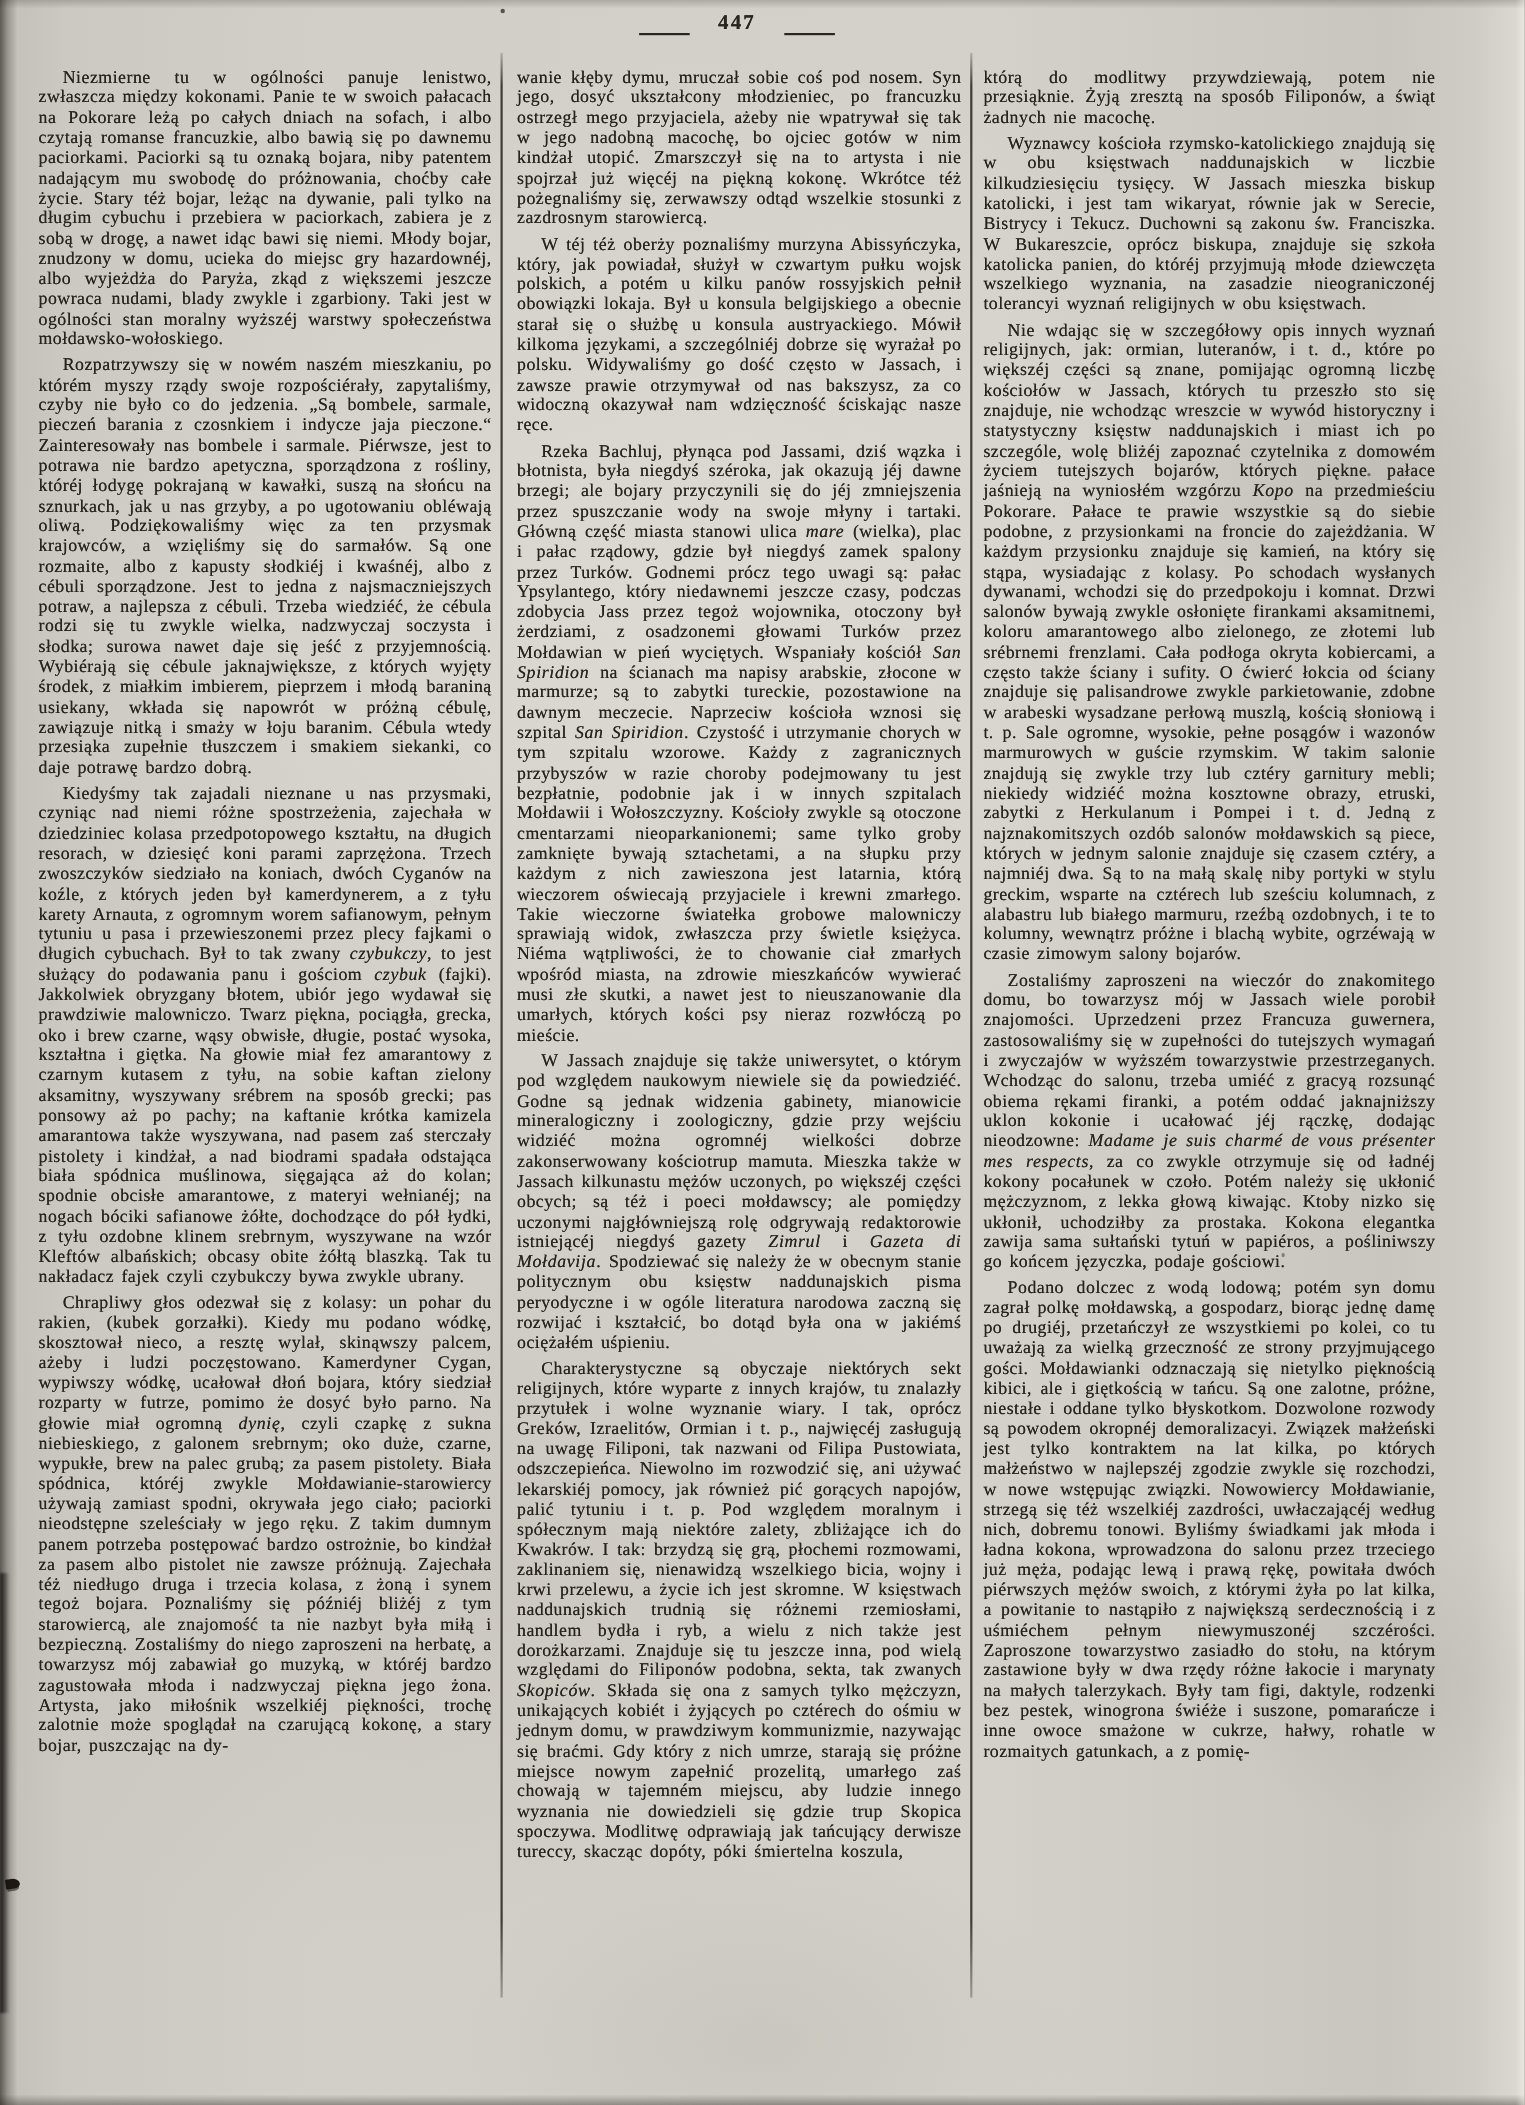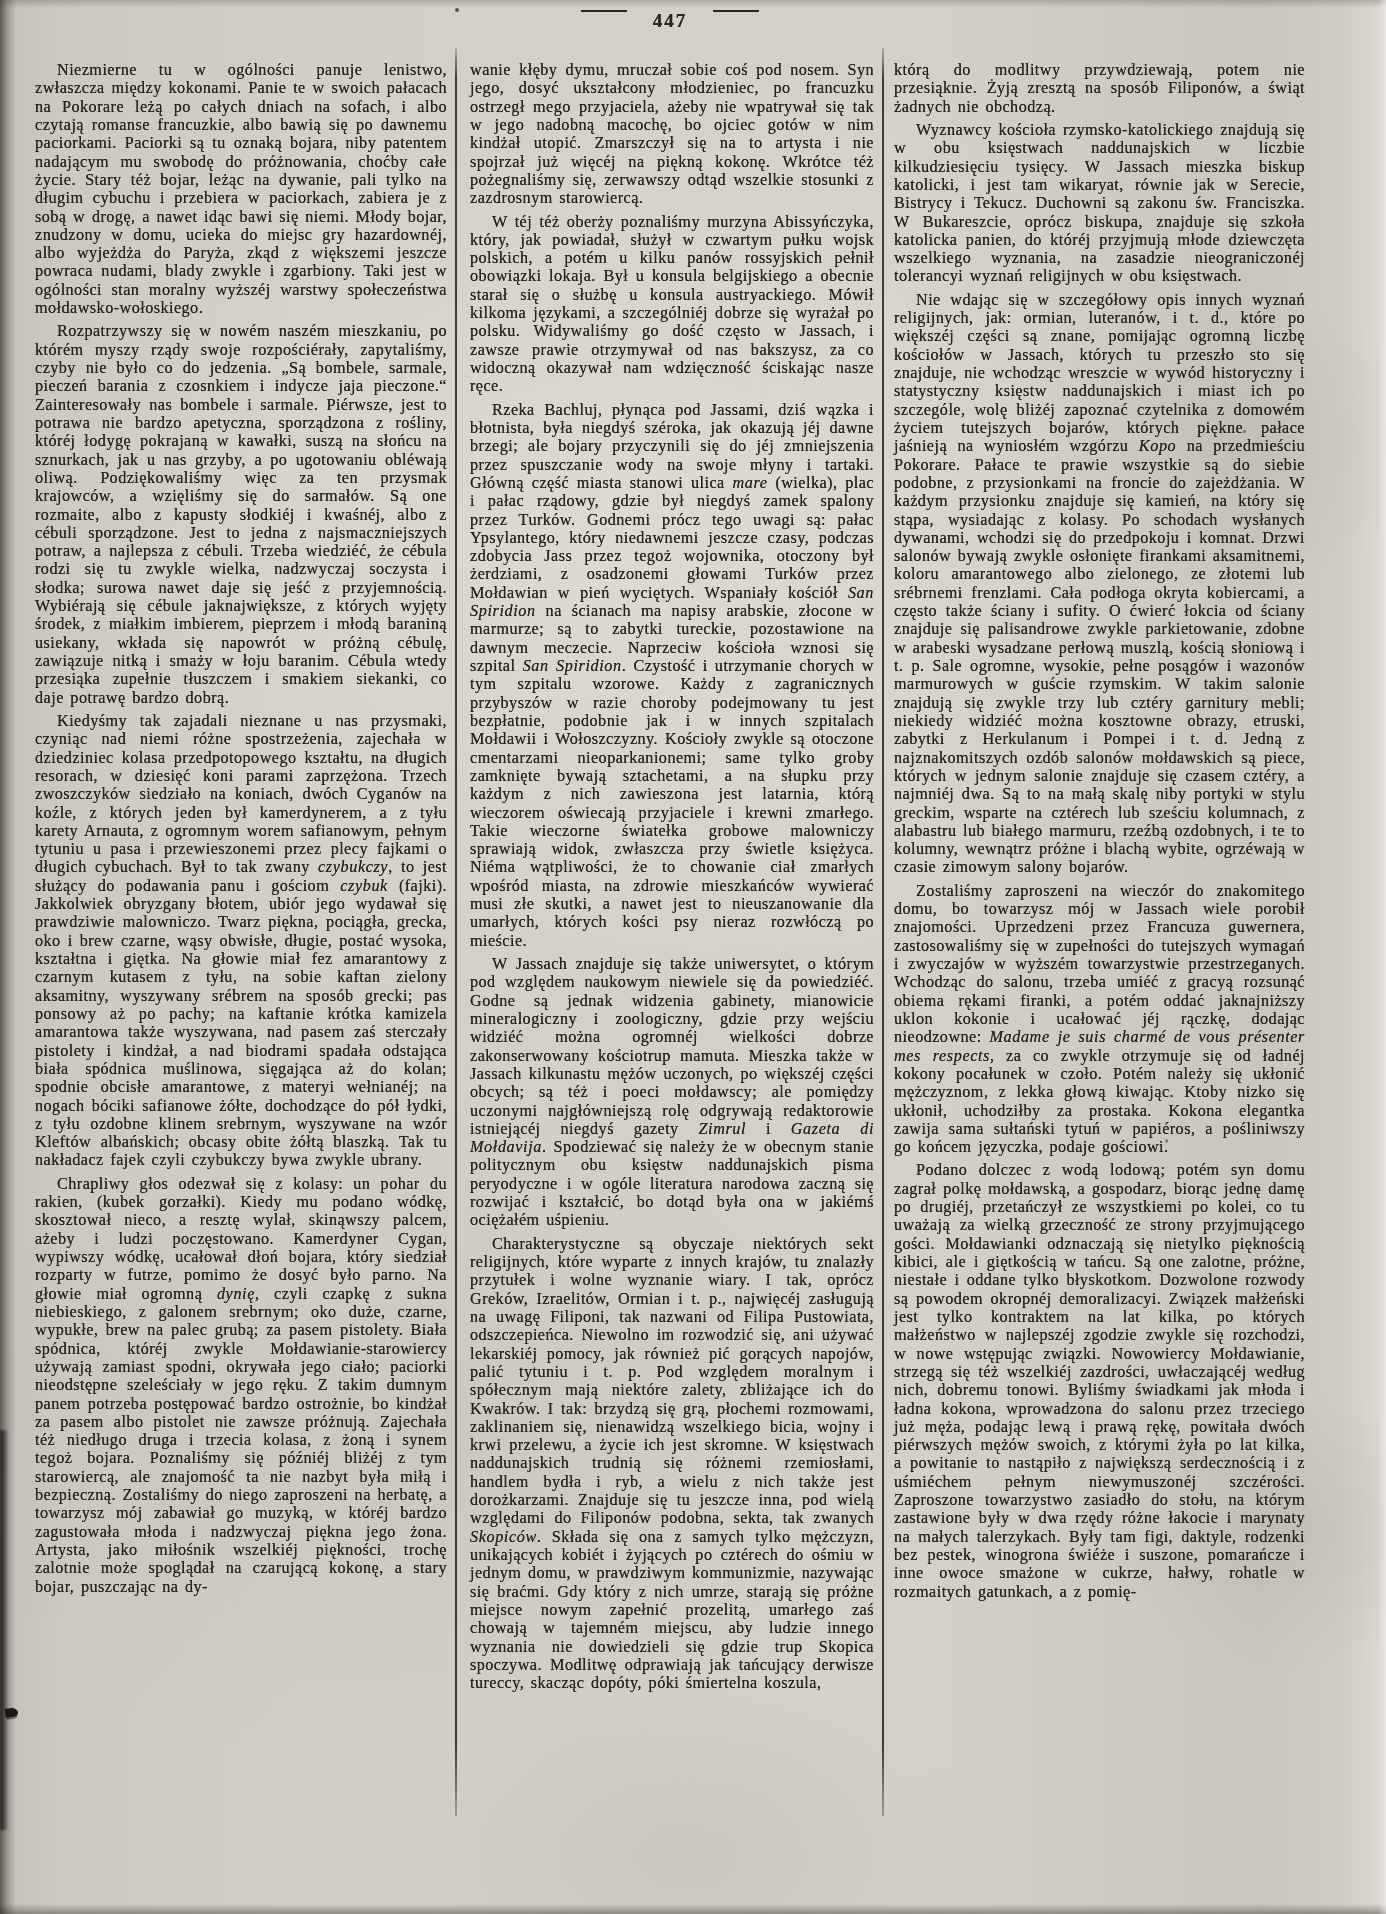--- a/index.html
+++ b/index.html
@@ -26,21 +26,21 @@
     filter:blur(1px);}
   .edge-top{position:absolute;left:0;top:0;width:100%;height:8px;
     background:linear-gradient(to bottom, rgba(40,36,30,.22), rgba(40,36,30,0));}
   .edge-bottom{position:absolute;left:0;bottom:0;width:100%;height:10px;
     background:linear-gradient(to top, rgba(30,26,21,.38), rgba(30,26,21,0));}
   .edge-right{position:absolute;right:0;top:0;width:8px;height:100%;
     background:linear-gradient(to left, rgba(245,244,240,.5), rgba(245,244,240,0));}
 
   .masthead{
     position:absolute;left:30px;top:10px;width:1280px;
-    display:flex;align-items:flex-start;justify-content:center;gap:26px;
+    display:flex;align-items:flex-end;justify-content:center;gap:26px;
   }
   .mast-rule{width:46px;height:2px;background:#2a251f;}
   .page-number{
     font-size:19px;font-weight:bold;letter-spacing:2px;color:#2a251f;
     text-shadow:0 0 .5px rgba(42,37,31,.9);
   }
 
   .column{
     position:absolute;top:56px;
     font-size:16.2px;line-height:18.32px;
@@ -93,21 +93,21 @@
   <div class="column-divider divider-1"></div>
   <div class="column col-2">
       <p class="no-indent"><span>wanie kłęby dymu, mruczał sobie coś pod nosem. Syn jego, dosyć ukształcony młodzieniec, po francuzku ostrzegł mego przyjaciela, ażeby nie wpatrywał się tak w jego nadobną macochę, bo ojciec gotów w nim kindżał utopić. Zmarszczył się na to artysta i nie spojrzał już więcéj na piękną kokonę. Wkrótce téż pożegnaliśmy się, zerwawszy odtąd wszelkie stosunki z zazdrosnym starowiercą.</span></p>
       <p><span>W téj téż oberży poznaliśmy murzyna Abissyńczyka, który, jak powiadał, służył w czwartym pułku wojsk polskich, a potém u kilku panów rossyjskich pełnił obowiązki lokaja. Był u konsula belgijskiego a obecnie starał się o służbę u konsula austryackiego. Mówił kilkoma językami, a szczególniéj dobrze się wyrażał po polsku. Widywaliśmy go dość często w Jassach, i zawsze prawie otrzymywał od nas bakszysz, za co widoczną okazywał nam wdzięczność ściskając nasze ręce.</span></p>
       <p><span>Rzeka Bachluj, płynąca pod Jassami, dziś wązka i błotnista, była niegdyś széroka, jak okazują jéj dawne brzegi; ale bojary przyczynili się do jéj zmniejszenia przez spuszczanie wody na swoje młyny i tartaki. Główną część miasta stanowi ulica </span><i>mare</i><span> (wielka), plac i pałac rządowy, gdzie był niegdyś zamek spalony przez Turków. Godnemi prócz tego uwagi są: pałac Ypsylantego, który niedawnemi jeszcze czasy, podczas zdobycia Jass przez tegoż wojownika, otoczony był żerdziami, z osadzonemi głowami Turków przez Mołdawian w pień wyciętych. Wspaniały kościół </span><i>San Spiridion</i><span> na ścianach ma napisy arabskie, złocone w marmurze; są to zabytki tureckie, pozostawione na dawnym meczecie. Naprzeciw kościoła wznosi się szpital </span><i>San Spiridion</i><span>. Czystość i utrzymanie chorych w tym szpitalu wzorowe. Każdy z zagranicznych przybyszów w razie choroby podejmowany tu jest bezpłatnie, podobnie jak i w innych szpitalach Mołdawii i Wołoszczyzny. Kościoły zwykle są otoczone cmentarzami nieoparkanionemi; same tylko groby zamknięte bywają sztachetami, a na słupku przy każdym z nich zawieszona jest latarnia, którą wieczorem oświecają przyjaciele i krewni zmarłego. Takie wieczorne światełka grobowe malowniczy sprawiają widok, zwłaszcza przy świetle księżyca. Niéma wątpliwości, że to chowanie ciał zmarłych wpośród miasta, na zdrowie mieszkańców wywierać musi złe skutki, a nawet jest to nieuszanowanie dla umarłych, których kości psy nieraz rozwłóczą po mieście.</span></p>
       <p><span>W Jassach znajduje się także uniwersytet, o którym pod względem naukowym niewiele się da powiedziéć. Godne są jednak widzenia gabinety, mianowicie mineralogiczny i zoologiczny, gdzie przy wejściu widziéć można ogromnéj wielkości dobrze zakonserwowany kościotrup mamuta. Mieszka także w Jassach kilkunastu mężów uczonych, po większéj części obcych; są téż i poeci mołdawscy; ale pomiędzy uczonymi najgłówniejszą rolę odgrywają redaktorowie istniejącéj niegdyś gazety </span><i>Zimrul</i><span> i </span><i>Gazeta di Mołdavija</i><span>. Spodziewać się należy że w obecnym stanie politycznym obu księstw naddunajskich pisma peryodyczne i w ogóle literatura narodowa zaczną się rozwijać i kształcić, bo dotąd była ona w jakiémś ociężałém uśpieniu.</span></p>
       <p><span>Charakterystyczne są obyczaje niektórych sekt religijnych, które wyparte z innych krajów, tu znalazły przytułek i wolne wyznanie wiary. I tak, oprócz Greków, Izraelitów, Ormian i t. p., najwięcéj zasługują na uwagę Filiponi, tak nazwani od Filipa Pustowiata, odszczepieńca. Niewolno im rozwodzić się, ani używać lekarskiéj pomocy, jak również pić gorących napojów, palić tytuniu i t. p. Pod względem moralnym i spółecznym mają niektóre zalety, zbliżające ich do Kwakrów. I tak: brzydzą się grą, płochemi rozmowami, zaklinaniem się, nienawidzą wszelkiego bicia, wojny i krwi przelewu, a życie ich jest skromne. W księstwach naddunajskich trudnią się różnemi rzemiosłami, handlem bydła i ryb, a wielu z nich także jest dorożkarzami. Znajduje się tu jeszcze inna, pod wielą względami do Filiponów podobna, sekta, tak zwanych </span><i>Skopiców</i><span>. Składa się ona z samych tylko mężczyzn, unikających kobiét i żyjących po cztérech do ośmiu w jednym domu, w prawdziwym kommunizmie, nazywając się braćmi. Gdy który z nich umrze, starają się próżne miejsce nowym zapełnić prozelitą, umarłego zaś chowają w tajemném miejscu, aby ludzie innego wyznania nie dowiedzieli się gdzie trup Skopica spoczywa. Modlitwę odprawiają jak tańcujący derwisze tureccy, skacząc dopóty, póki śmiertelna koszula,</span></p>
     </div>
   <div class="column-divider divider-2"></div>
   <div class="column col-3">
-      <p class="no-indent"><span>którą do modlitwy przywdziewają, potem nie przesiąknie. Żyją zresztą na sposób Filiponów, a świąt żadnych nie obchodzą.</span></p>
+      <p class="no-indent"><span>którą do modlitwy przywdziewają, potem nie przesiąknie. Żyją zresztą na sposób Filiponów, a świąt żadnych nie macochę.</span></p>
       <p><span>Wyznawcy kościoła rzymsko-katolickiego znajdują się w obu księstwach naddunajskich w liczbie kilkudziesięciu tysięcy. W Jassach mieszka biskup katolicki, i jest tam wikaryat, równie jak w Serecie, Bistrycy i Tekucz. Duchowni są zakonu św. Franciszka. W Bukareszcie, oprócz biskupa, znajduje się szkoła katolicka panien, do któréj przyjmują młode dziewczęta wszelkiego wyznania, na zasadzie nieograniczonéj tolerancyi wyznań religijnych w obu księstwach.</span></p>
       <p><span>Nie wdając się w szczegółowy opis innych wyznań religijnych, jak: ormian, luteranów, i t. d., które po większéj części są znane, pomijając ogromną liczbę kościołów w Jassach, których tu przeszło sto się znajduje, nie wchodząc wreszcie w wywód historyczny i statystyczny księstw naddunajskich i miast ich po szczególe, wolę bliżéj zapoznać czytelnika z domowém życiem tutejszych bojarów, których piękne pałace jaśnieją na wyniosłém wzgórzu </span><i>Kopo</i><span> na przedmieściu Pokorare. Pałace te prawie wszystkie są do siebie podobne, z przysionkami na froncie do zajeżdżania. W każdym przysionku znajduje się kamień, na który się stąpa, wysiadając z kolasy. Po schodach wysłanych dywanami, wchodzi się do przedpokoju i komnat. Drzwi salonów bywają zwykle osłonięte firankami aksamitnemi, koloru amarantowego albo zielonego, ze złotemi lub srébrnemi frenzlami. Cała podłoga okryta kobiercami, a często także ściany i sufity. O ćwierć łokcia od ściany znajduje się palisandrowe zwykle parkietowanie, zdobne w arabeski wysadzane perłową muszlą, kością słoniową i t. p. Sale ogromne, wysokie, pełne posągów i wazonów marmurowych w guście rzymskim. W takim salonie znajdują się zwykle trzy lub cztéry garnitury mebli; niekiedy widziéć można kosztowne obrazy, etruski, zabytki z Herkulanum i Pompei i t. d. Jedną z najznakomitszych ozdób salonów mołdawskich są piece, których w jednym salonie znajduje się czasem cztéry, a najmniéj dwa. Są to na małą skalę niby portyki w stylu greckim, wsparte na cztérech lub sześciu kolumnach, z alabastru lub białego marmuru, rzeźbą ozdobnych, i te to kolumny, wewnątrz próżne i blachą wybite, ogrzéwają w czasie zimowym salony bojarów.</span></p>
       <p><span>Zostaliśmy zaproszeni na wieczór do znakomitego domu, bo towarzysz mój w Jassach wiele porobił znajomości. Uprzedzeni przez Francuza guwernera, zastosowaliśmy się w zupełności do tutejszych wymagań i zwyczajów w wyższém towarzystwie przestrzeganych. Wchodząc do salonu, trzeba umiéć z gracyą rozsunąć obiema rękami firanki, a potém oddać jaknajniższy uklon kokonie i ucałować jéj rączkę, dodając nieodzowne: </span><i>Madame je suis charmé de vous présenter mes respects</i><span>, za co zwykle otrzymuje się od ładnéj kokony pocałunek w czoło. Potém należy się ukłonić mężczyznom, z lekka głową kiwając. Ktoby nizko się ukłonił, uchodziłby za prostaka. Kokona elegantka zawija sama sułtański tytuń w papiéros, a pośliniwszy go końcem języczka, podaje gościowi.</span></p>
       <p><span>Podano dolczec z wodą lodową; potém syn domu zagrał polkę mołdawską, a gospodarz, biorąc jednę damę po drugiéj, przetańczył ze wszystkiemi po kolei, co tu uważają za wielką grzeczność ze strony przyjmującego gości. Mołdawianki odznaczają się nietylko pięknością kibici, ale i giętkością w tańcu. Są one zalotne, próżne, niestałe i oddane tylko błyskotkom. Dozwolone rozwody są powodem okropnéj demoralizacyi. Związek małżeński jest tylko kontraktem na lat kilka, po których małżeństwo w najlepszéj zgodzie zwykle się rozchodzi, w nowe wstępując związki. Nowowiercy Mołdawianie, strzegą się téż wszelkiéj zazdrości, uwłaczającéj według nich, dobremu tonowi. Byliśmy świadkami jak młoda i ładna kokona, wprowadzona do salonu przez trzeciego już męża, podając lewą i prawą rękę, powitała dwóch piérwszych mężów swoich, z którymi żyła po lat kilka, a powitanie to nastąpiło z największą serdecznością i z uśmiéchem pełnym niewymuszonéj szczérości. Zaproszone towarzystwo zasiadło do stołu, na którym zastawione były w dwa rzędy różne łakocie i marynaty na małych talerzykach. Były tam figi, daktyle, rodzenki bez pestek, winogrona świéże i suszone, pomarańcze i inne owoce smażone w cukrze, hałwy, rohatle w rozmaitych gatunkach, a z pomię-</span></p>
     </div>
 
   <div class="ink-mark"></div>
   <div class="speck-1"></div>
   <div class="speck-2"></div>
   <div class="speck-3"></div>

